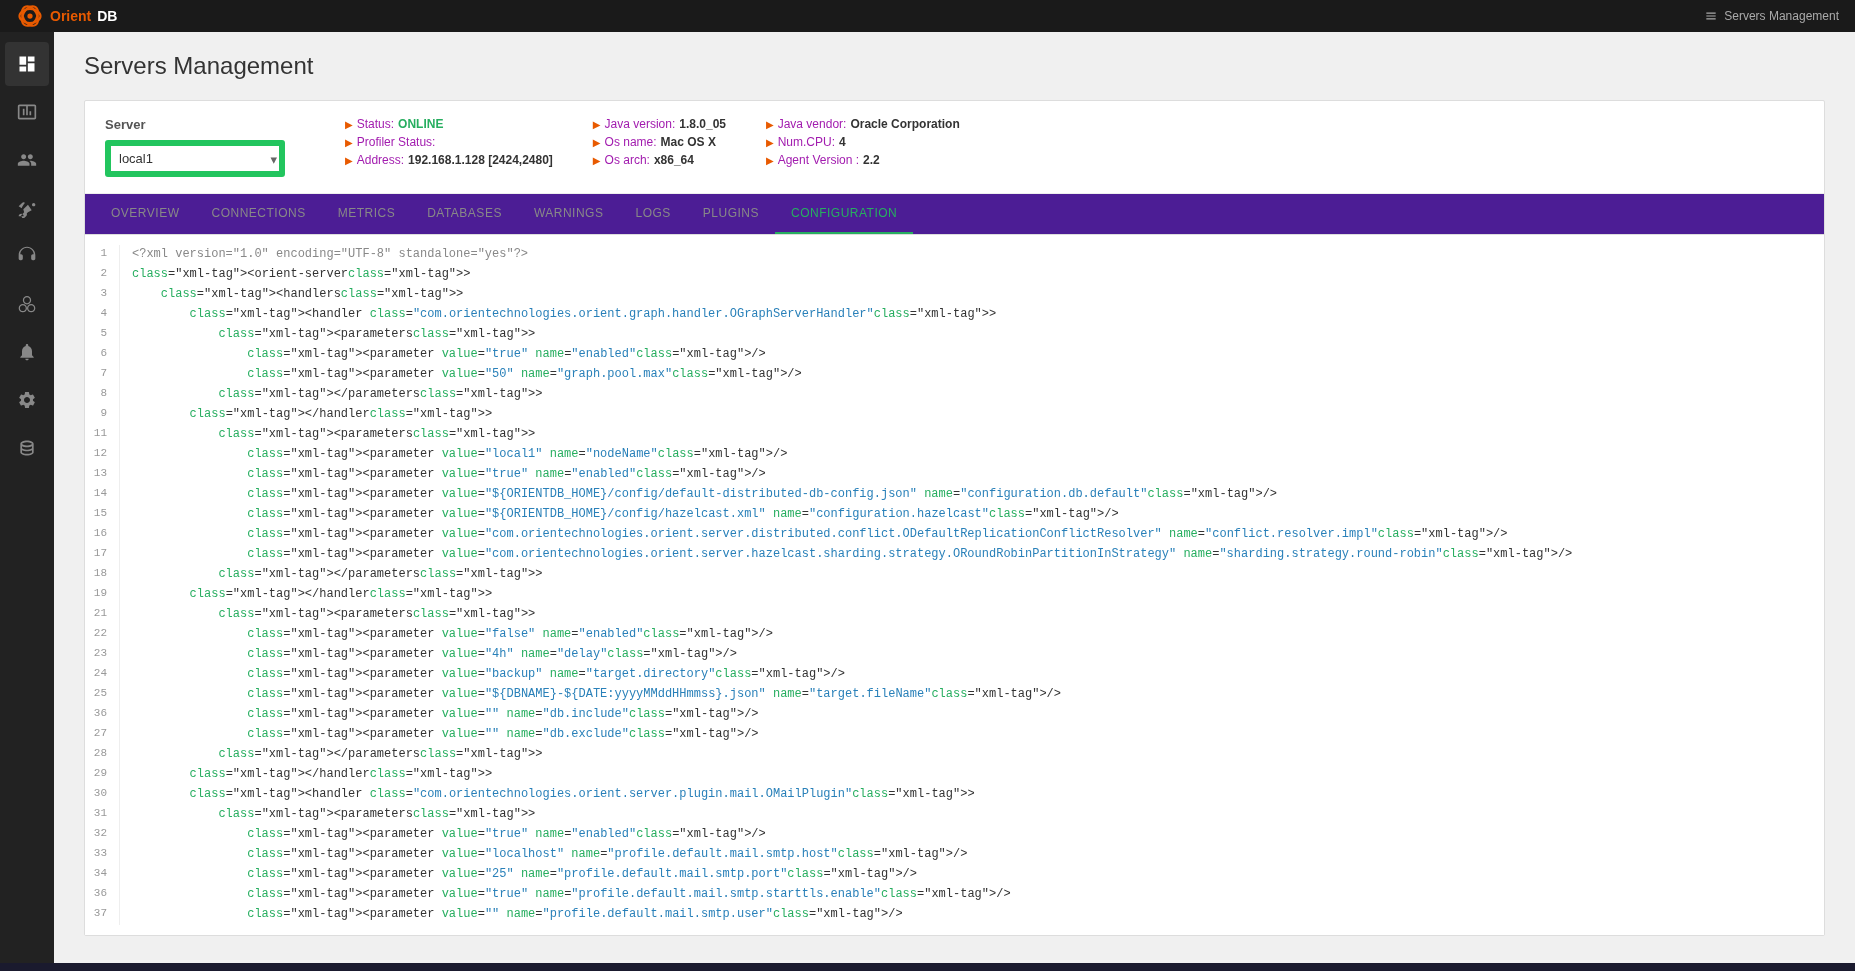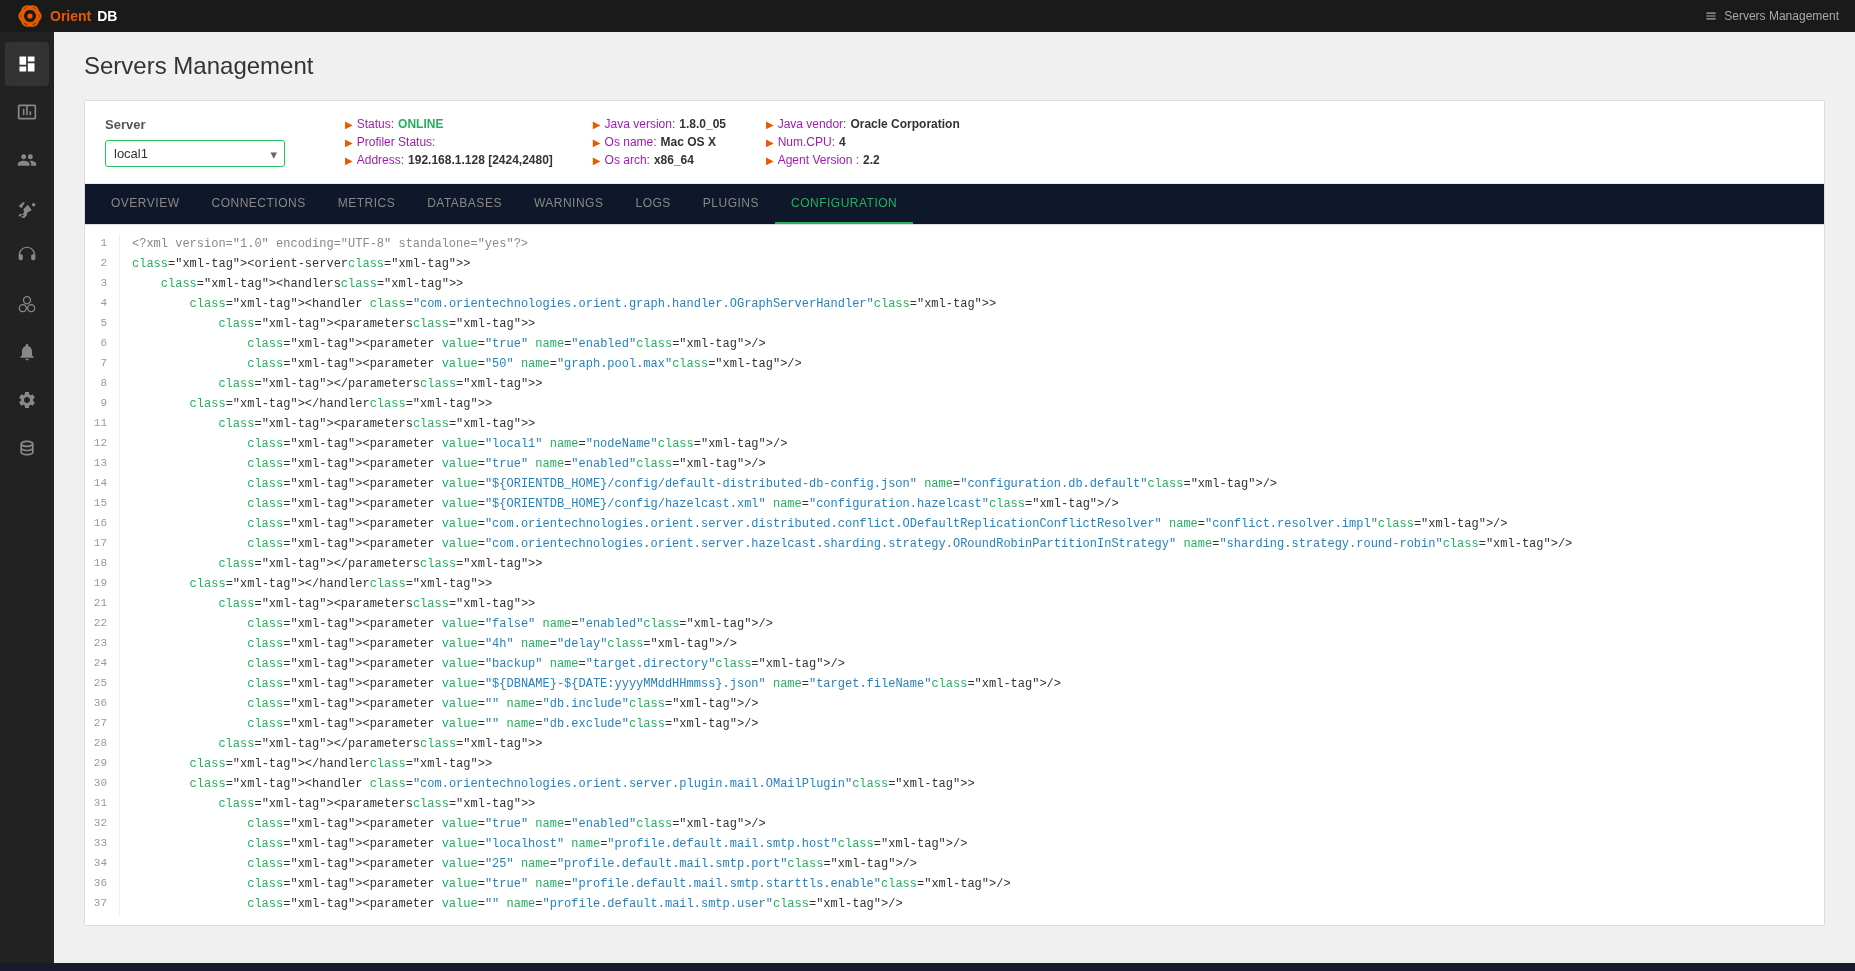--- a/index.html
+++ b/index.html
@@ -109,21 +109,21 @@
     }
     .server-label {
       font-size: 13px;
       font-weight: bold;
       color: #555;
       margin-bottom: 8px;
     }
     .server-select {
       width: 180px;
       padding: 5px 8px;
-      border: 1px solid #22c55e;
+      border: 6px solid #22c55e;
       border-radius: 3px;
       background: #fff;
       font-size: 13px;
       color: #333;
       appearance: none;
       cursor: pointer;
     }
     .server-select-wrapper {
       position: relative;
       display: inline-block;
@@ -159,21 +159,21 @@
       color: #333;
     }
     .info-label {
       color: #a21caf;
     }
 
     
     .tabs-bar {
       display: flex;
       border-bottom: 1px solid #ddd;
-      background: #0f172a;
+      background: #4c1d95;
       padding: 0 10px;
     }
     .tab-item {
       padding: 12px 16px;
       font-size: 12px;
       color: #888;
       cursor: pointer;
       border-bottom: 2px solid transparent;
       letter-spacing: 0.5px;
       font-weight: 500;

